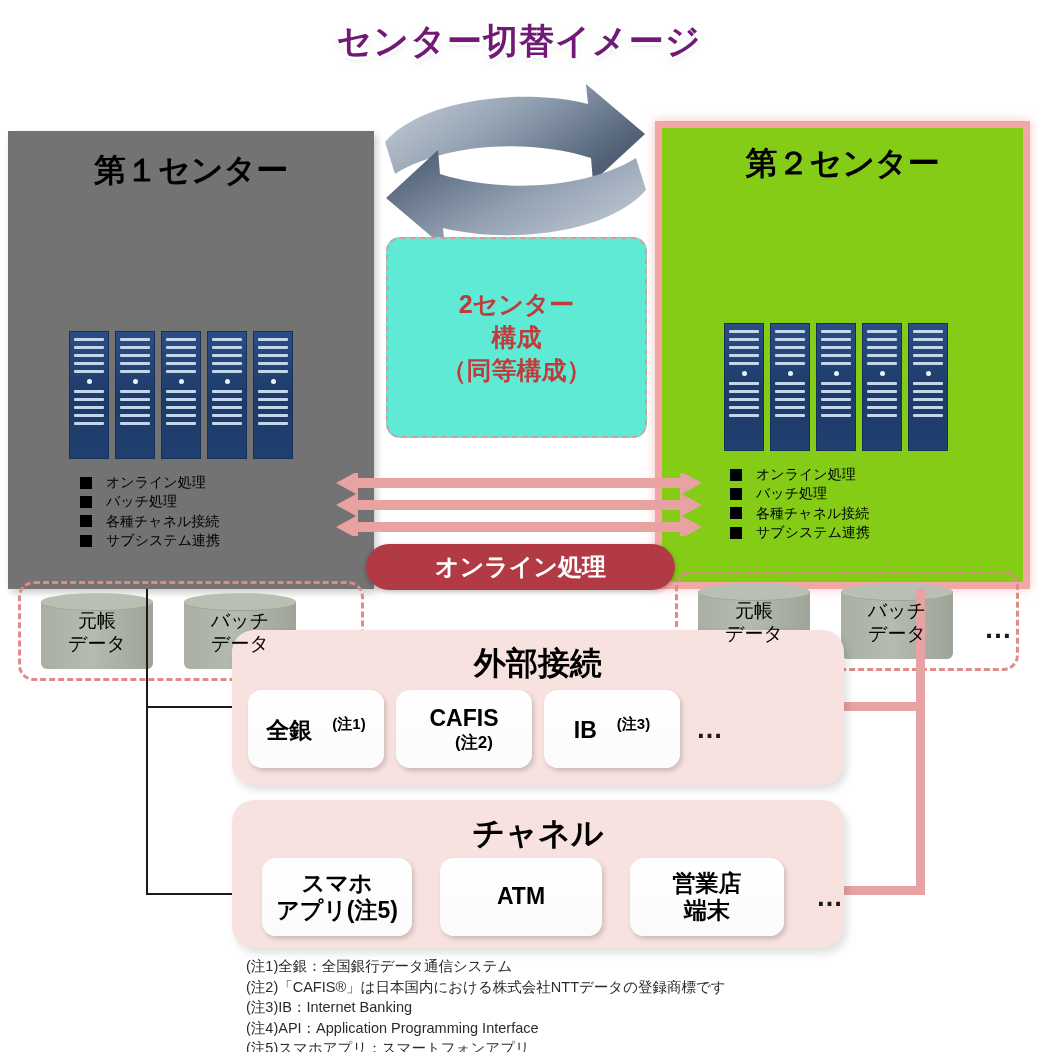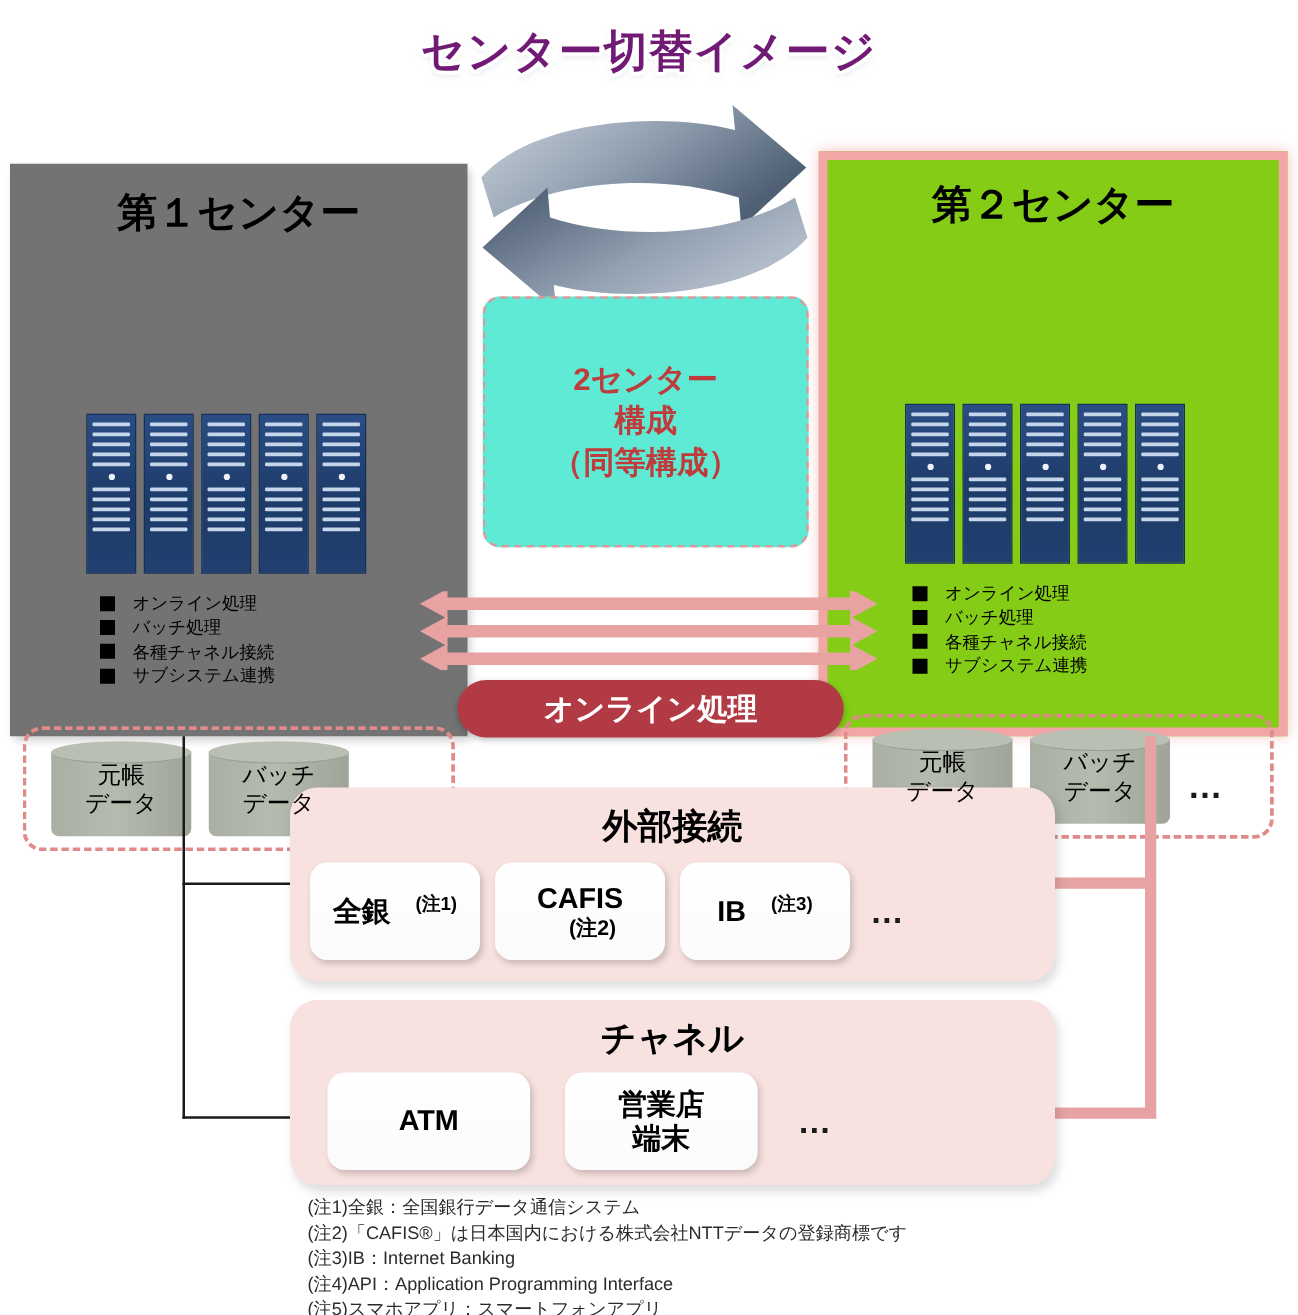--- a/index.html
+++ b/index.html
@@ -125,21 +125,21 @@
   }
 
   
   .db-zone {
     position: absolute;
     border: 3px dashed #e08a8a;
     border-radius: 16px;
     box-sizing: border-box;
     display: flex;
     align-items: center;
-    gap: 14px;
+    gap: 31px;
     padding-left: 20px;
   }
   .panel-left .db-zone  { left: 10px; top: 450px; width: 346px; height: 100px; }
   .panel-right .db-zone { left: 13px; top: 443px; width: 344px; height: 100px; }
 
   .cyl {
     position: relative;
     width: 112px;
     height: 76px;
   }
@@ -248,21 +248,21 @@
     border-radius: 22px;
     box-shadow: 3px 5px 8px rgba(0,0,0,.13);
   }
   .group-ext { left: 232px; top: 630px; width: 612px; height: 155px; }
   .group-chn { left: 232px; top: 800px; width: 612px; height: 148px; }
   .group-title {
     position: absolute;
     left: 0; top: 12px;
     width: 100%;
     text-align: center;
-    font-size: 28px;
+    font-size: 32px;
     font-weight: bold;
     color: #000;
   }
   .card-row {
     position: absolute;
     left: 16px;
     display: flex;
     align-items: stretch;
     gap: 12px;
   }
@@ -605,20 +605,26 @@
           <span>IB</span><span class="sup">(注3)</span>
         </div>
       </div>
       <div class="card-dots">…</div>
     </div>
   </div>
 
   <div class="group-box group-chn">
     <div class="group-title">チャネル</div>
     <div class="card-row" style="gap:28px; left:30px;">
+      <div class="card w2" style="width:150px;">
+        <div>
+          <div>スマホ</div>
+          <div>アプリ(注5)</div>
+        </div>
+      </div>
       <div class="card w2" style="width:162px;">
         <div>ATM</div>
       </div>
       <div class="card w2" style="width:154px;">
         <div>
           <div>営業店</div>
           <div>端末</div>
         </div>
       </div>
       <div class="card-dots">…</div>

